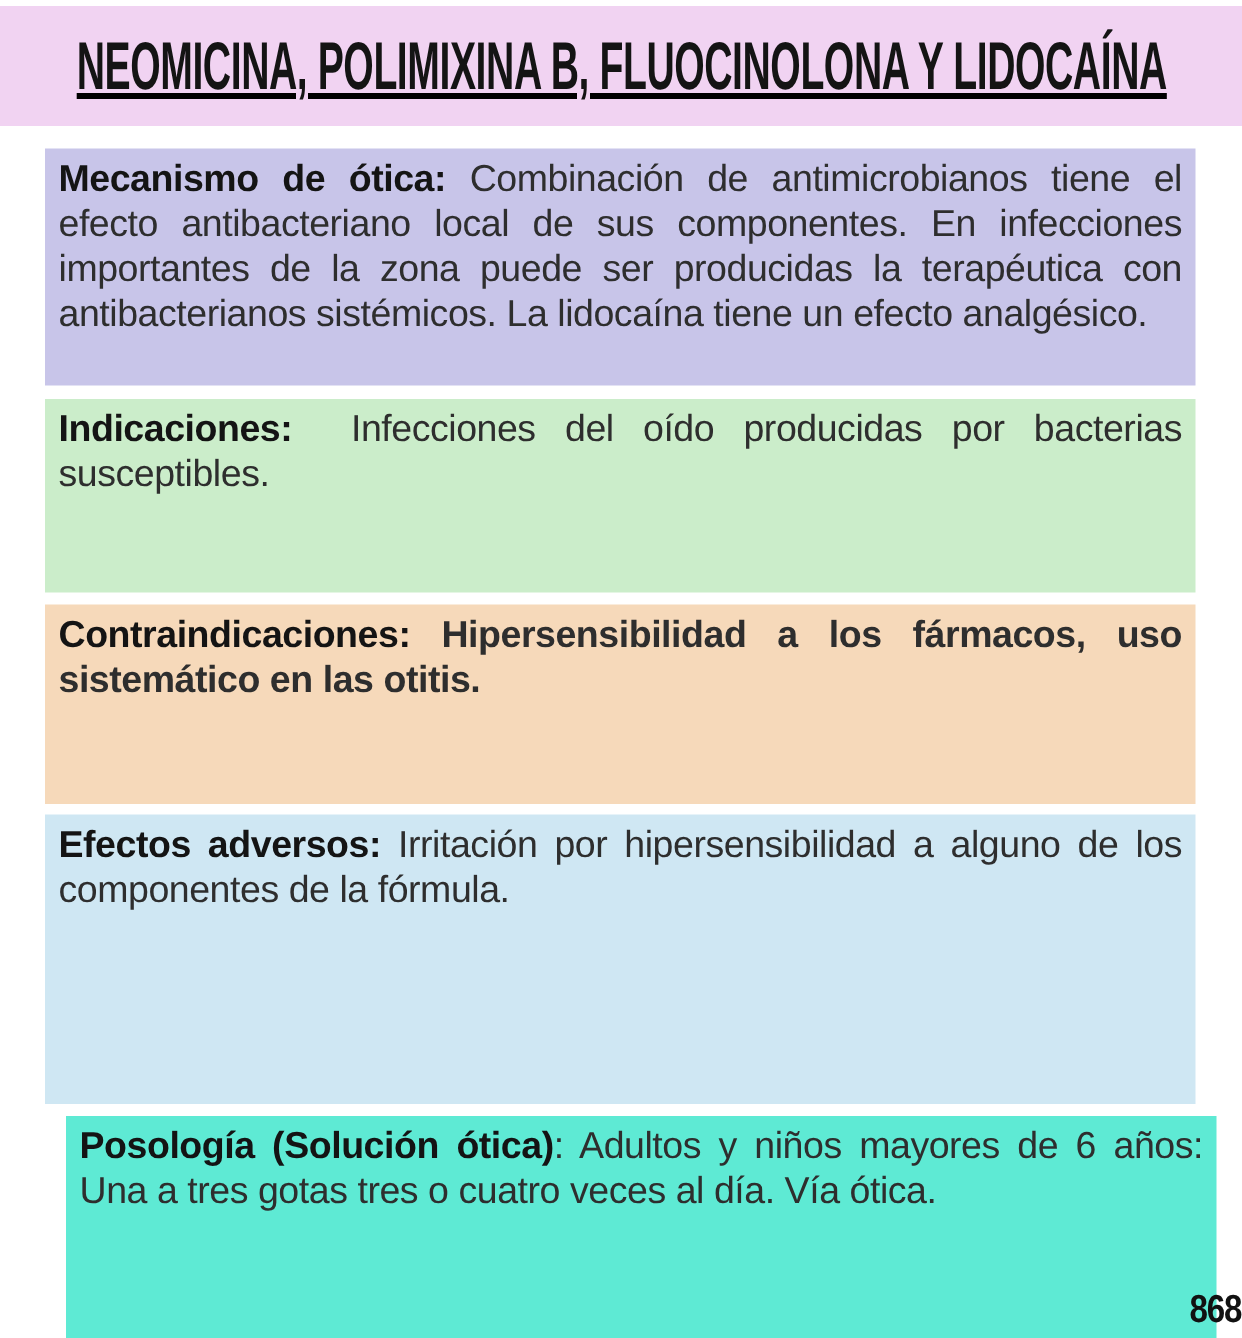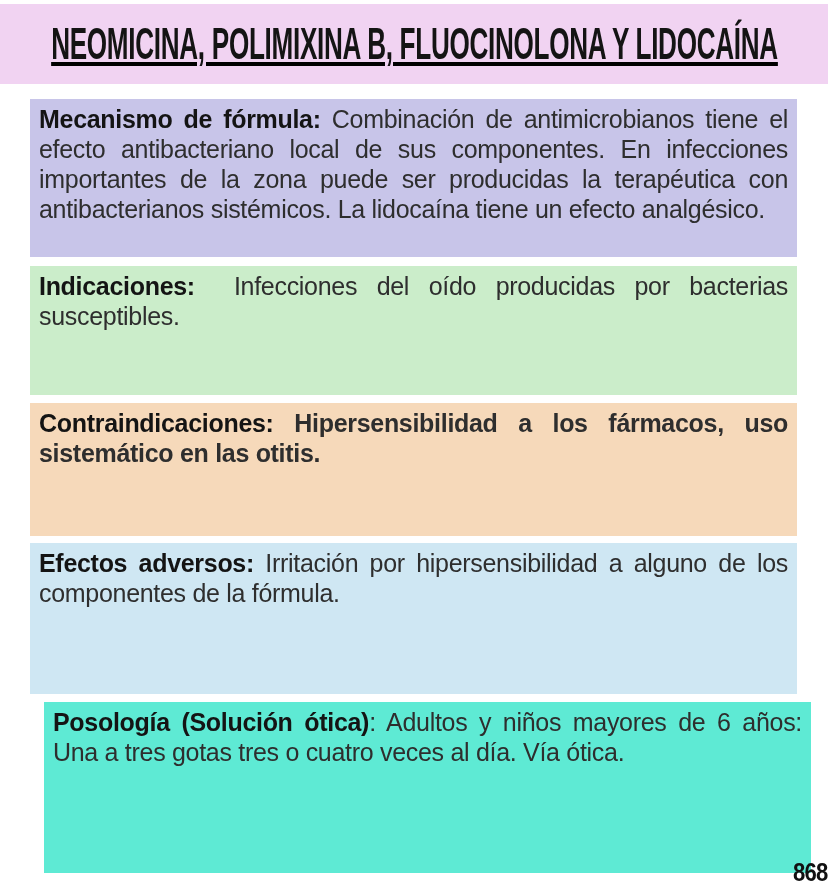--- a/index.html
+++ b/index.html
@@ -41,21 +41,21 @@
     line-height: 30px;
     letter-spacing: -0.3px;
     text-align: justify;
     color: #2e2e2e;
   }
   .sec b { color: #141414; }
 
   .sec-mecanismo        { height: 158px; margin-bottom: 9px; }
   .sec-indicaciones     { height: 129px; margin-bottom: 8px; }
   .sec-contraindicaciones { height: 133px; margin-bottom: 7px; }
-  .sec-efectos          { height: 151px; margin-bottom: 8px; }
+  .sec-efectos          { height: 193px; margin-bottom: 8px; }
   .sec-posologia        { height: 171px; margin-bottom: 0; }
 
   
   .page-number {
     position: absolute;
     right: 1px;
     bottom: 4px;
     font-size: 26px;
     font-weight: 700;
     color: #111111;
@@ -67,21 +67,21 @@
 </head>
 <body>
 
 <header class="header" style="background: rgb(241, 211, 242); text-decoration: underline;">
   <div class="title">NEOMICINA, POLIMIXINA B, FLUOCINOLONA Y LIDOCAÍNA</div>
 </header>
 
 <main class="content">
 
   <section class="sec sec-mecanismo" style="background: rgb(200, 197, 233);">
-    <b>Mecanismo de fórmula:</b><span> Combinación de antimicrobianos tiene el efecto antibacteriano local de sus componentes. En infecciones importantes de la zona puede ser producidas la terapéutica con antibacterianos sistémicos. La lidocaína tiene un efecto analgésico.</span>
+    <b>Mecanismo de ótica:</b><span> Combinación de antimicrobianos tiene el efecto antibacteriano local de sus componentes. En infecciones importantes de la zona puede ser producidas la terapéutica con antibacterianos sistémicos. La lidocaína tiene un efecto analgésico.</span>
   </section>
 
   <section class="sec sec-indicaciones" style="background: rgb(203, 237, 202);">
     <b>Indicaciones:</b><span>&nbsp; Infecciones del oído producidas por bacterias susceptibles.</span>
   </section>
 
   <section class="sec sec-contraindicaciones" style="background: rgb(246, 217, 186); font-weight: bold;">
     <b>Contraindicaciones:</b><span> Hipersensibilidad a los fármacos, uso sistemático en las otitis.</span>
   </section>
 

